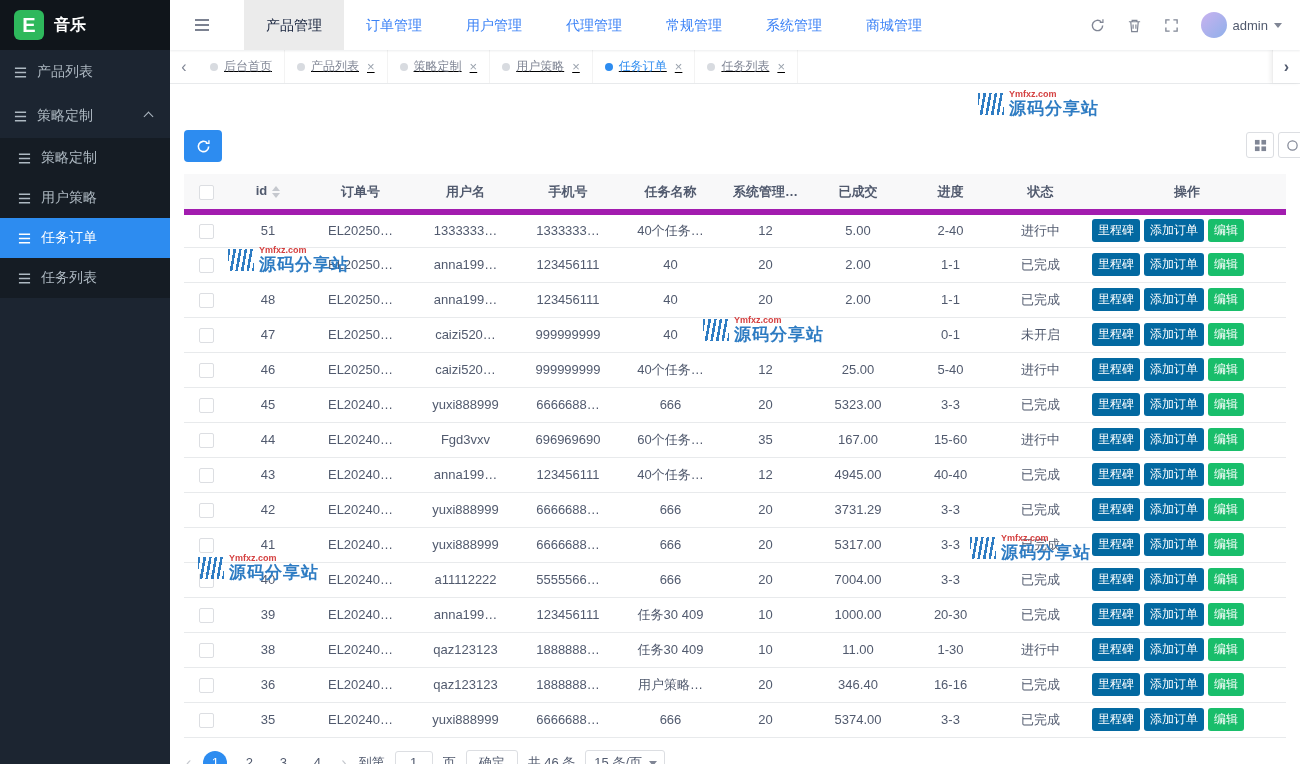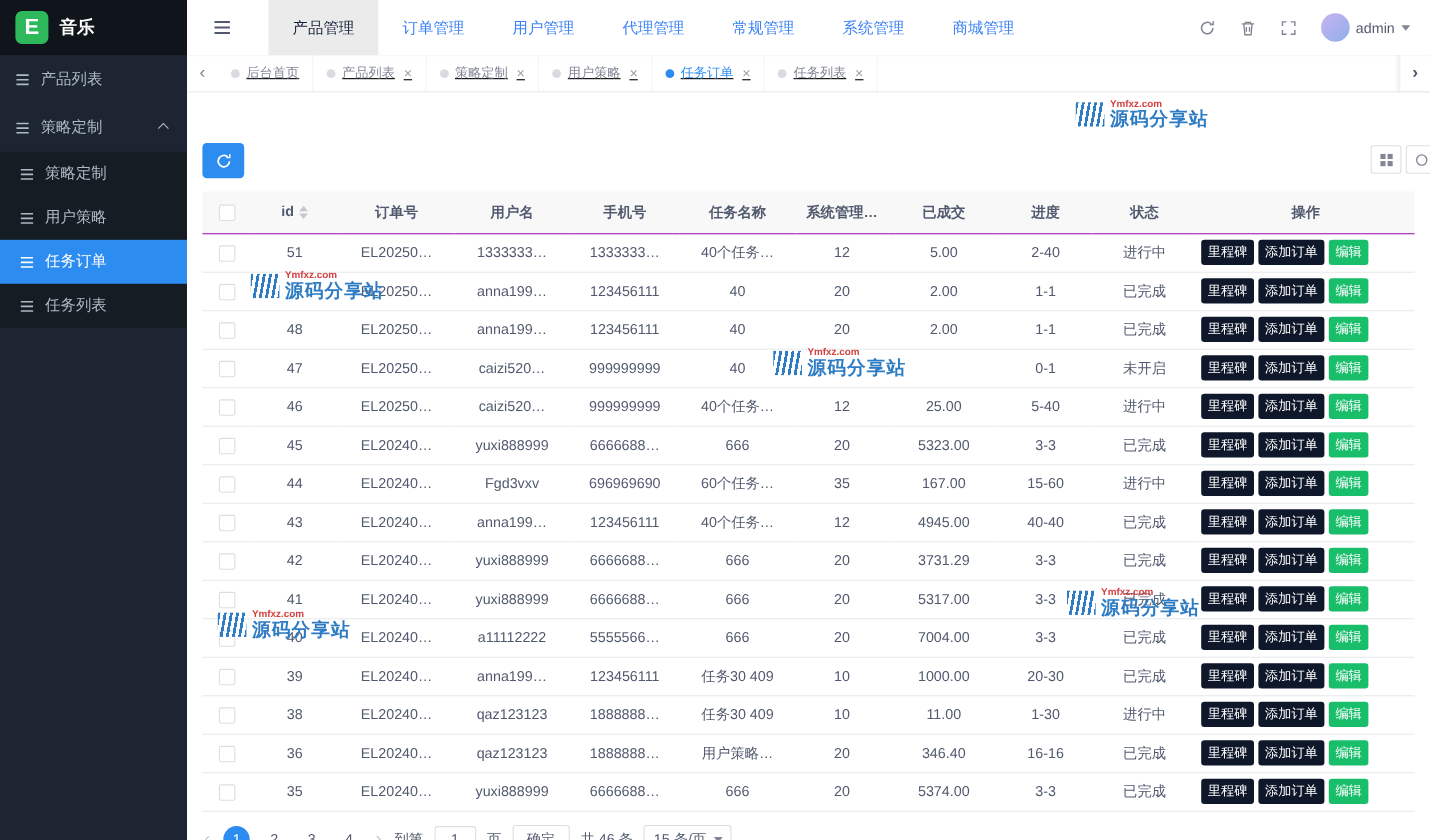--- a/index.html
+++ b/index.html
@@ -67,33 +67,33 @@
     justify-content:center; cursor:pointer; }
   .mini-btn { position:absolute; top:2px; width:28px; height:26px; background:#fff;
     border:1px solid #dcdee2; border-radius:3px; display:flex; align-items:center;
     justify-content:center; color:#808695; cursor:pointer; }
   .mini-btn.grid { right:12px; }
   .mini-btn.clipped { right:-20px; }
 
   table { width:100%; border-collapse:collapse; table-layout:fixed;
     font-size:13px; color:#515a6e; }
   thead th { background:#f8f8f9; height:38px; font-weight:bold; font-size:13px;
-    border-bottom:1px solid #a21caf; text-align:center; }
+    border-bottom:6px solid #a21caf; text-align:center; }
   tbody td { height:35px; border-bottom:1px solid #e8eaec; text-align:center;
     overflow:hidden; white-space:nowrap; text-overflow:ellipsis; padding:0 2px; }
   .cb { display:inline-block; width:15px; height:15px; border:1px solid #dcdee2;
     border-radius:2px; background:#fff; vertical-align:middle; cursor:pointer; }
   .sort { display:inline-flex; flex-direction:column; margin-left:5px;
     vertical-align:middle; cursor:pointer; }
   .sort i { display:block; width:0; height:0; border:4px solid transparent; }
   .sort .up { border-bottom:5px solid #c5c8ce; margin-bottom:2px; }
   .sort .down { border-top:5px solid #c5c8ce; }
   .abtn { border:none; border-radius:3px; color:#fff; font-size:12px;
     padding:3px 6px; margin:0 2px; cursor:pointer; white-space:nowrap; }
-  .abtn.primary { background:#0f172a; }
+  .abtn.primary { background:#0369a1; }
   .abtn.success { background:#19be6b; }
   .abtn.danger  { background:#ed5565; }
 
   
   .pagination { display:flex; align-items:center; gap:10px; margin-top:12px;
     font-size:13px; color:#515a6e; }
   .page-arrow { color:#c5c8ce; font-size:16px; cursor:pointer; padding:0 2px; }
   .page-num { min-width:24px; height:24px; line-height:24px; text-align:center;
     border-radius:50%; cursor:pointer; }
   .page-num.active { background:#2d8cf0; color:#fff; }

